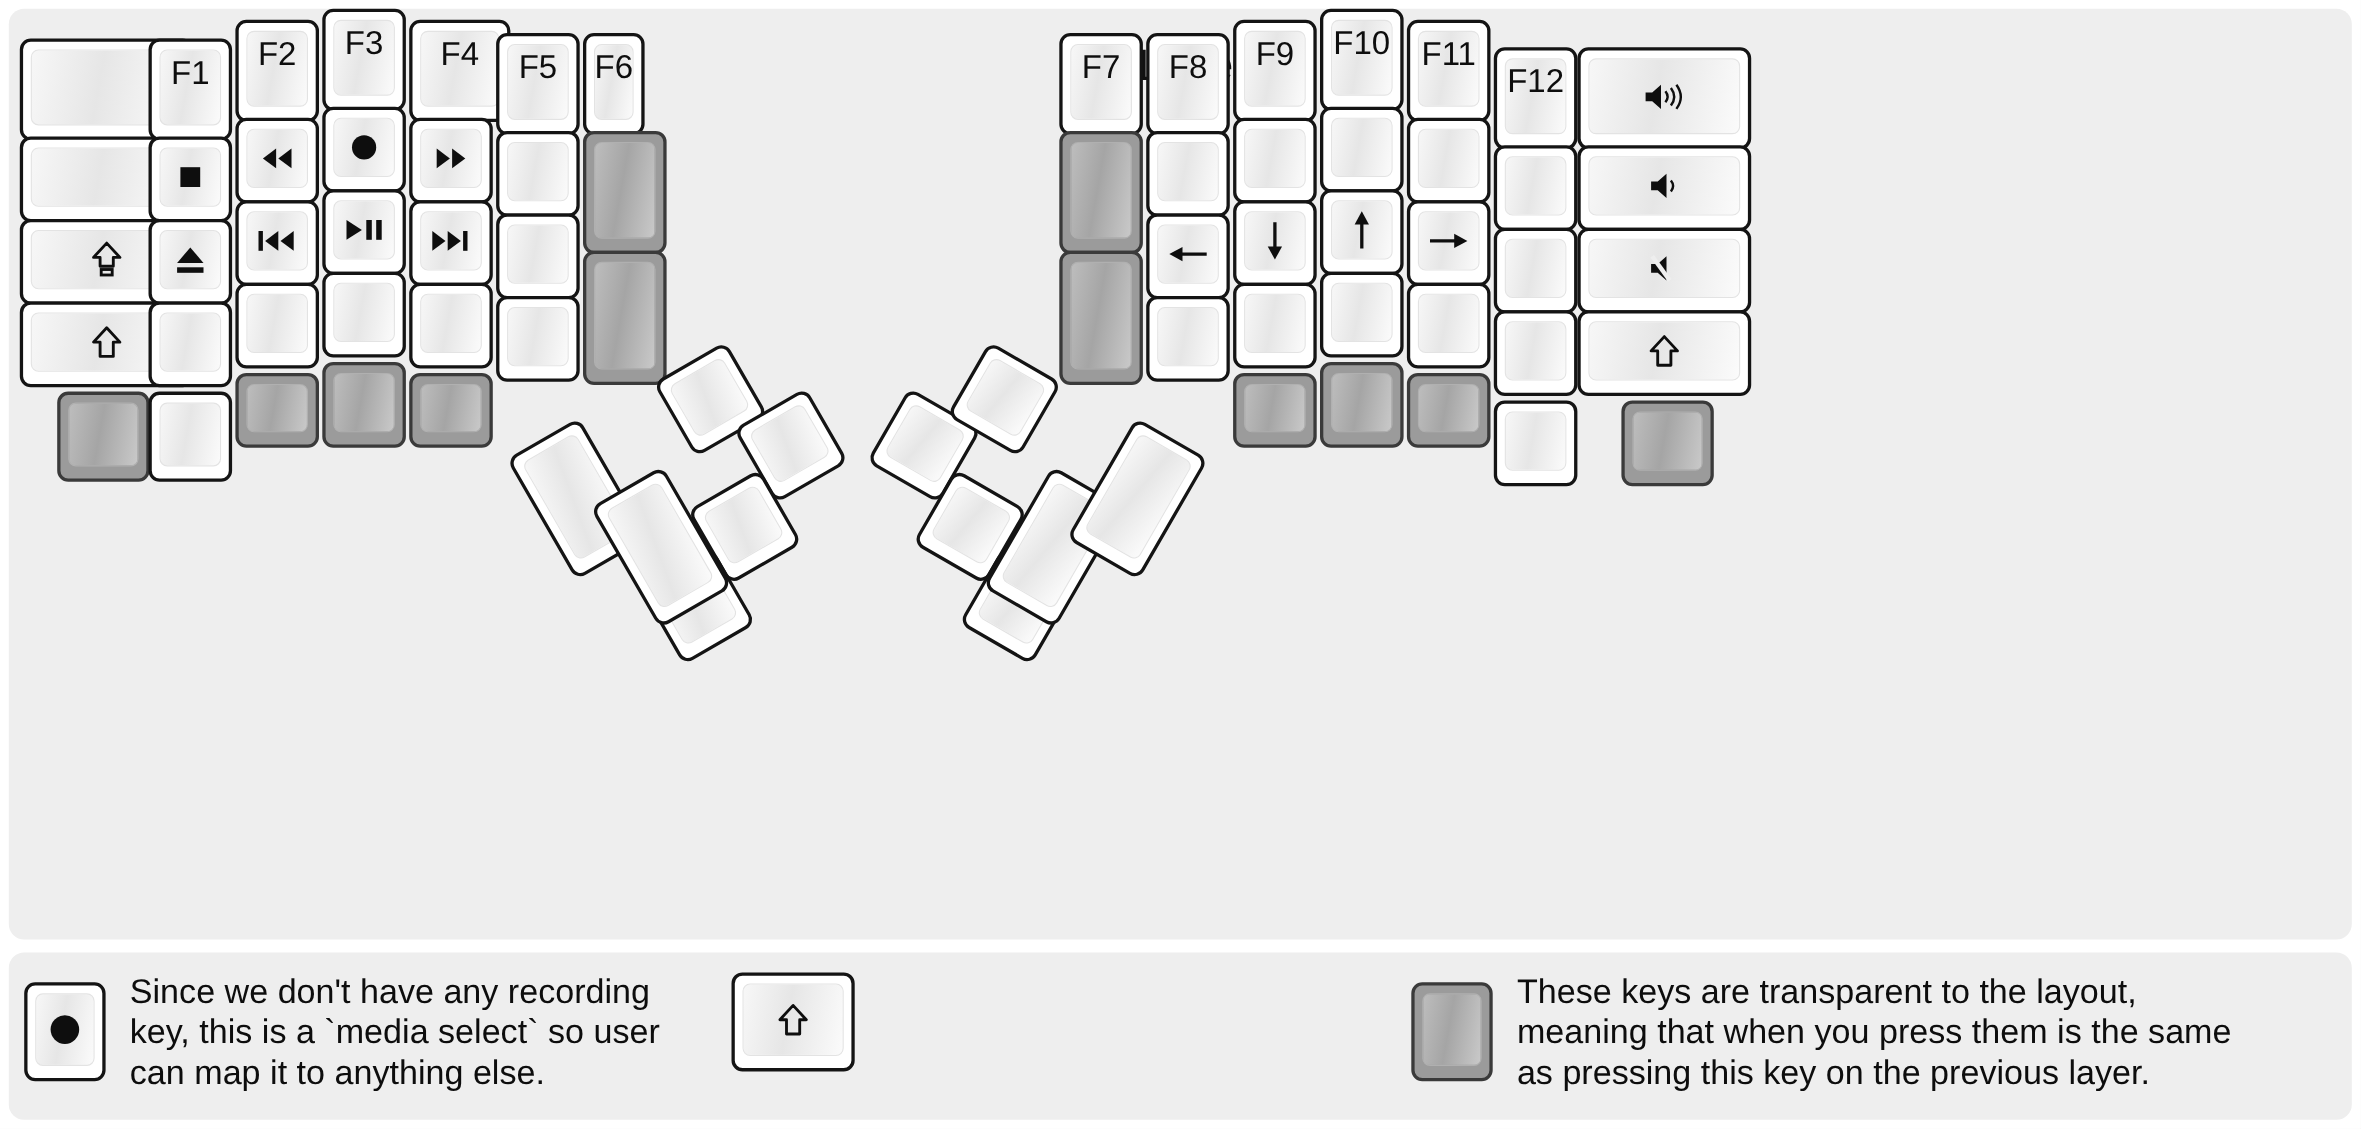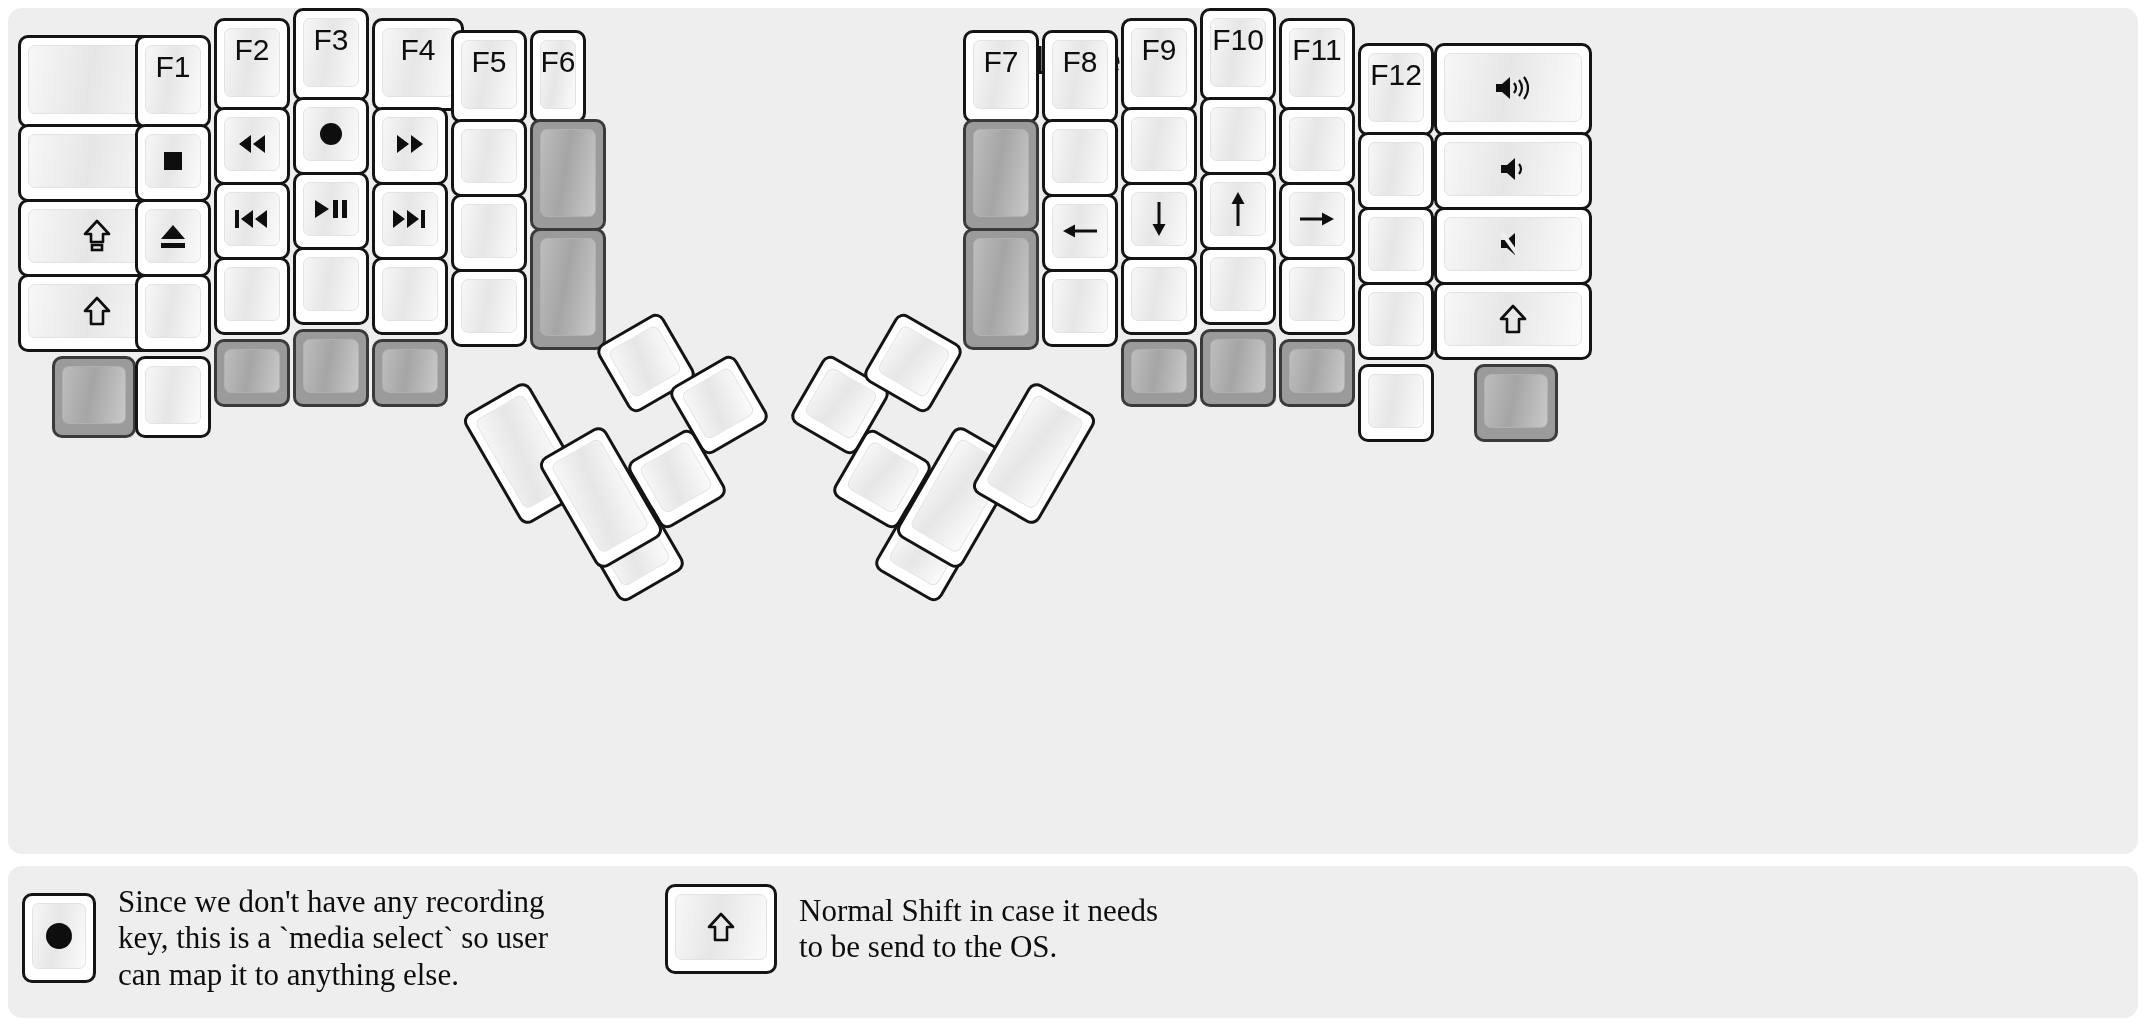--- a/index.html
+++ b/index.html
@@ -104,21 +104,21 @@
   .legend-key.trans { border-color: #3a3a3a; background: #9b9b9b; }
   .legend-key.trans .cap {
     background: linear-gradient(100deg, #bdbdbd 0%, #a5a5a5 45%, #c9c9c9 100%);
     border: 1px solid #b0b0b0;
   }
   .legend-text {
     margin-left: 22px;
     font-size: 31px;
     line-height: 1.17;
     color: #0d0d0d;
-    font-family: Liberation Serif, serif;
+    font-family: Liberation Sans, sans-serif;
     white-space: pre-line;
   }
 </style>
 </head>
 <body>
 
 <div id="root">
 
   <div class="panel" id="panel-main"></div>
   <div class="panel" id="panel-legend"></div>
@@ -538,18 +538,24 @@
   <div class="legend-item" style="left:665px; top:884px;">
     <div class="legend-key" style="width:112px; height:90px;">
       <span class="cap">
         <span class="glyph">
             <svg width="30" height="31" viewBox="0 0 30 31">
               <path d="M15 2 L27 15 L21 15 L21 28 L9 28 L9 15 L3 15 Z" fill="none" stroke="#0e0e0e" stroke-width="2.6" stroke-linejoin="round"></path>
             </svg>
           </span>
       </span>
     </div>
-    <div class="legend-text">Normal Shift in case it needs
-to be send to the OS.</div>
-  </div>
-
+  </div>
+
+  <div class="legend-item" style="left:1283px; top:884px;">
+    <div class="legend-key trans" style="width:74px; height:90px;">
+      <span class="cap"></span>
+    </div>
+    <div class="legend-text">These keys are transparent to the layout,
+meaning that when you press them is the same
+as pressing this key on the previous layer.</div>
+  </div>
 
 </div>
 
 </body></html>

